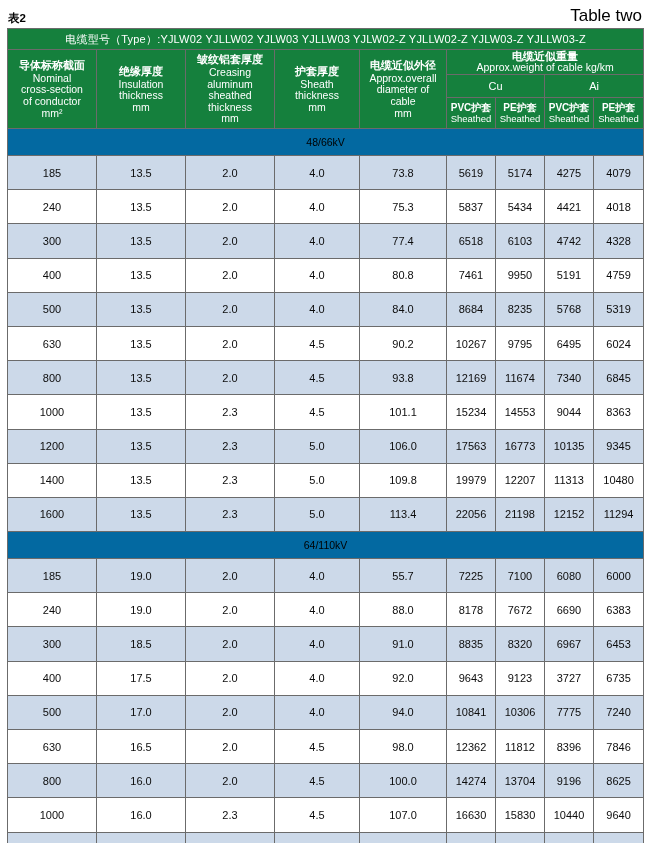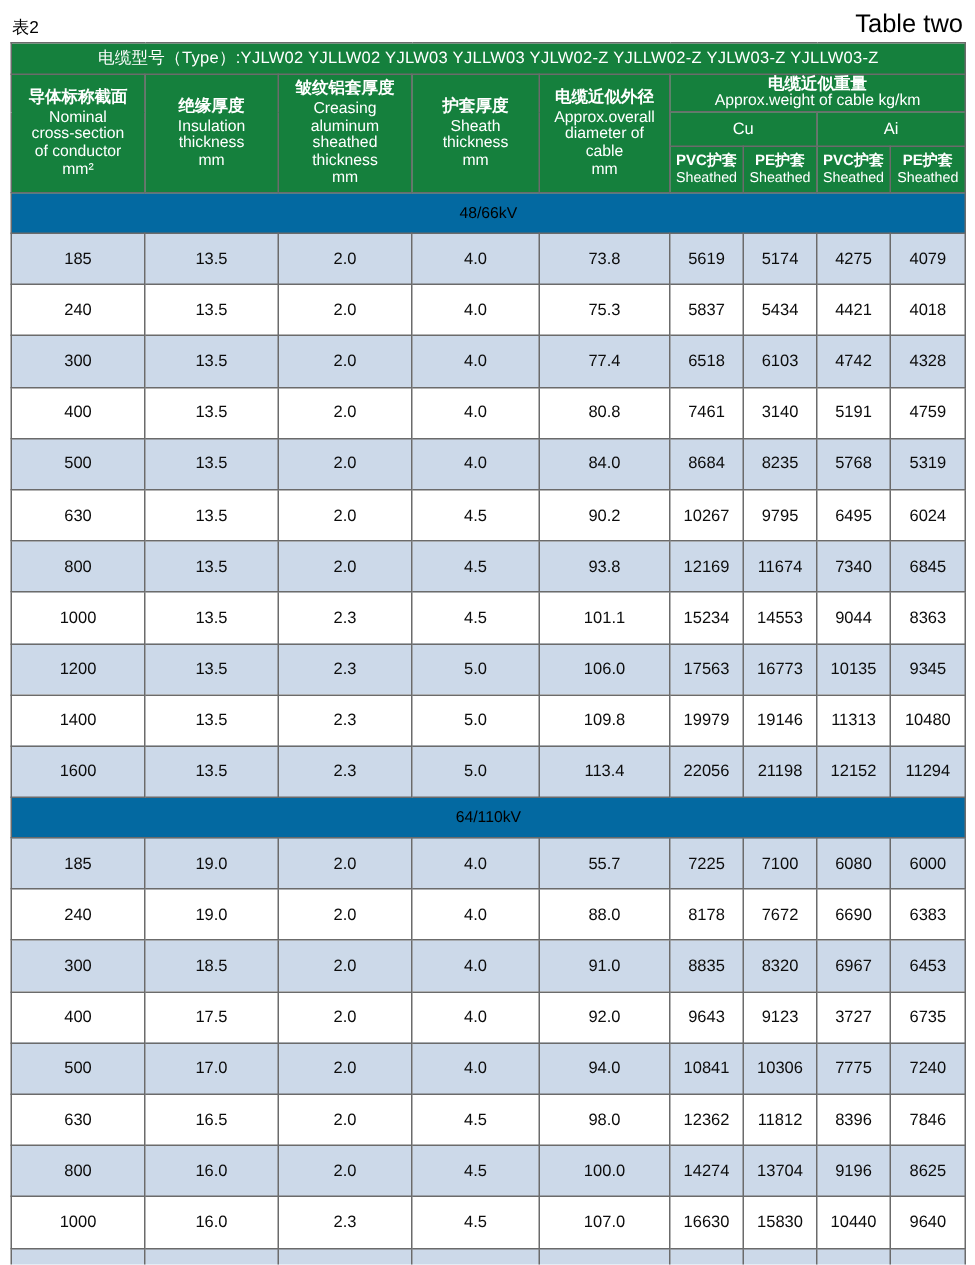--- a/index.html
+++ b/index.html
@@ -24,21 +24,21 @@
   .caption-row {
     display: flex;
     justify-content: space-between;
     align-items: flex-end;
     height: 28px;
     padding: 0 1px 2px 1px;
     box-sizing: border-box;
   }
   .caption-left {
     font-size: 11.5px;
-    font-weight: normal;
+    font-weight: bold;
     letter-spacing: 0;
   }
   .caption-right {
     font-size: 17px;
     font-weight: normal;
   }
 
   table.cable {
     width: 636px;
     border-collapse: collapse;
@@ -233,21 +233,21 @@
           <td>4742</td>
           <td>4328</td>
         </tr>
         <tr class="data-row plain">
           <td>400</td>
           <td>13.5</td>
           <td>2.0</td>
           <td>4.0</td>
           <td>80.8</td>
           <td>7461</td>
-          <td>3140</td>
+          <td>9950</td>
           <td>5191</td>
           <td>4759</td>
         </tr>
         <tr class="data-row shade">
           <td>500</td>
           <td>13.5</td>
           <td>2.0</td>
           <td>4.0</td>
           <td>84.0</td>
           <td>8684</td>
@@ -299,21 +299,21 @@
           <td>10135</td>
           <td>9345</td>
         </tr>
         <tr class="data-row plain">
           <td>1400</td>
           <td>13.5</td>
           <td>2.3</td>
           <td>5.0</td>
           <td>109.8</td>
           <td>19979</td>
-          <td>19146</td>
+          <td>12207</td>
           <td>11313</td>
           <td>10480</td>
         </tr>
         <tr class="data-row shade">
           <td>1600</td>
           <td>13.5</td>
           <td>2.3</td>
           <td>5.0</td>
           <td>113.4</td>
           <td>22056</td>

